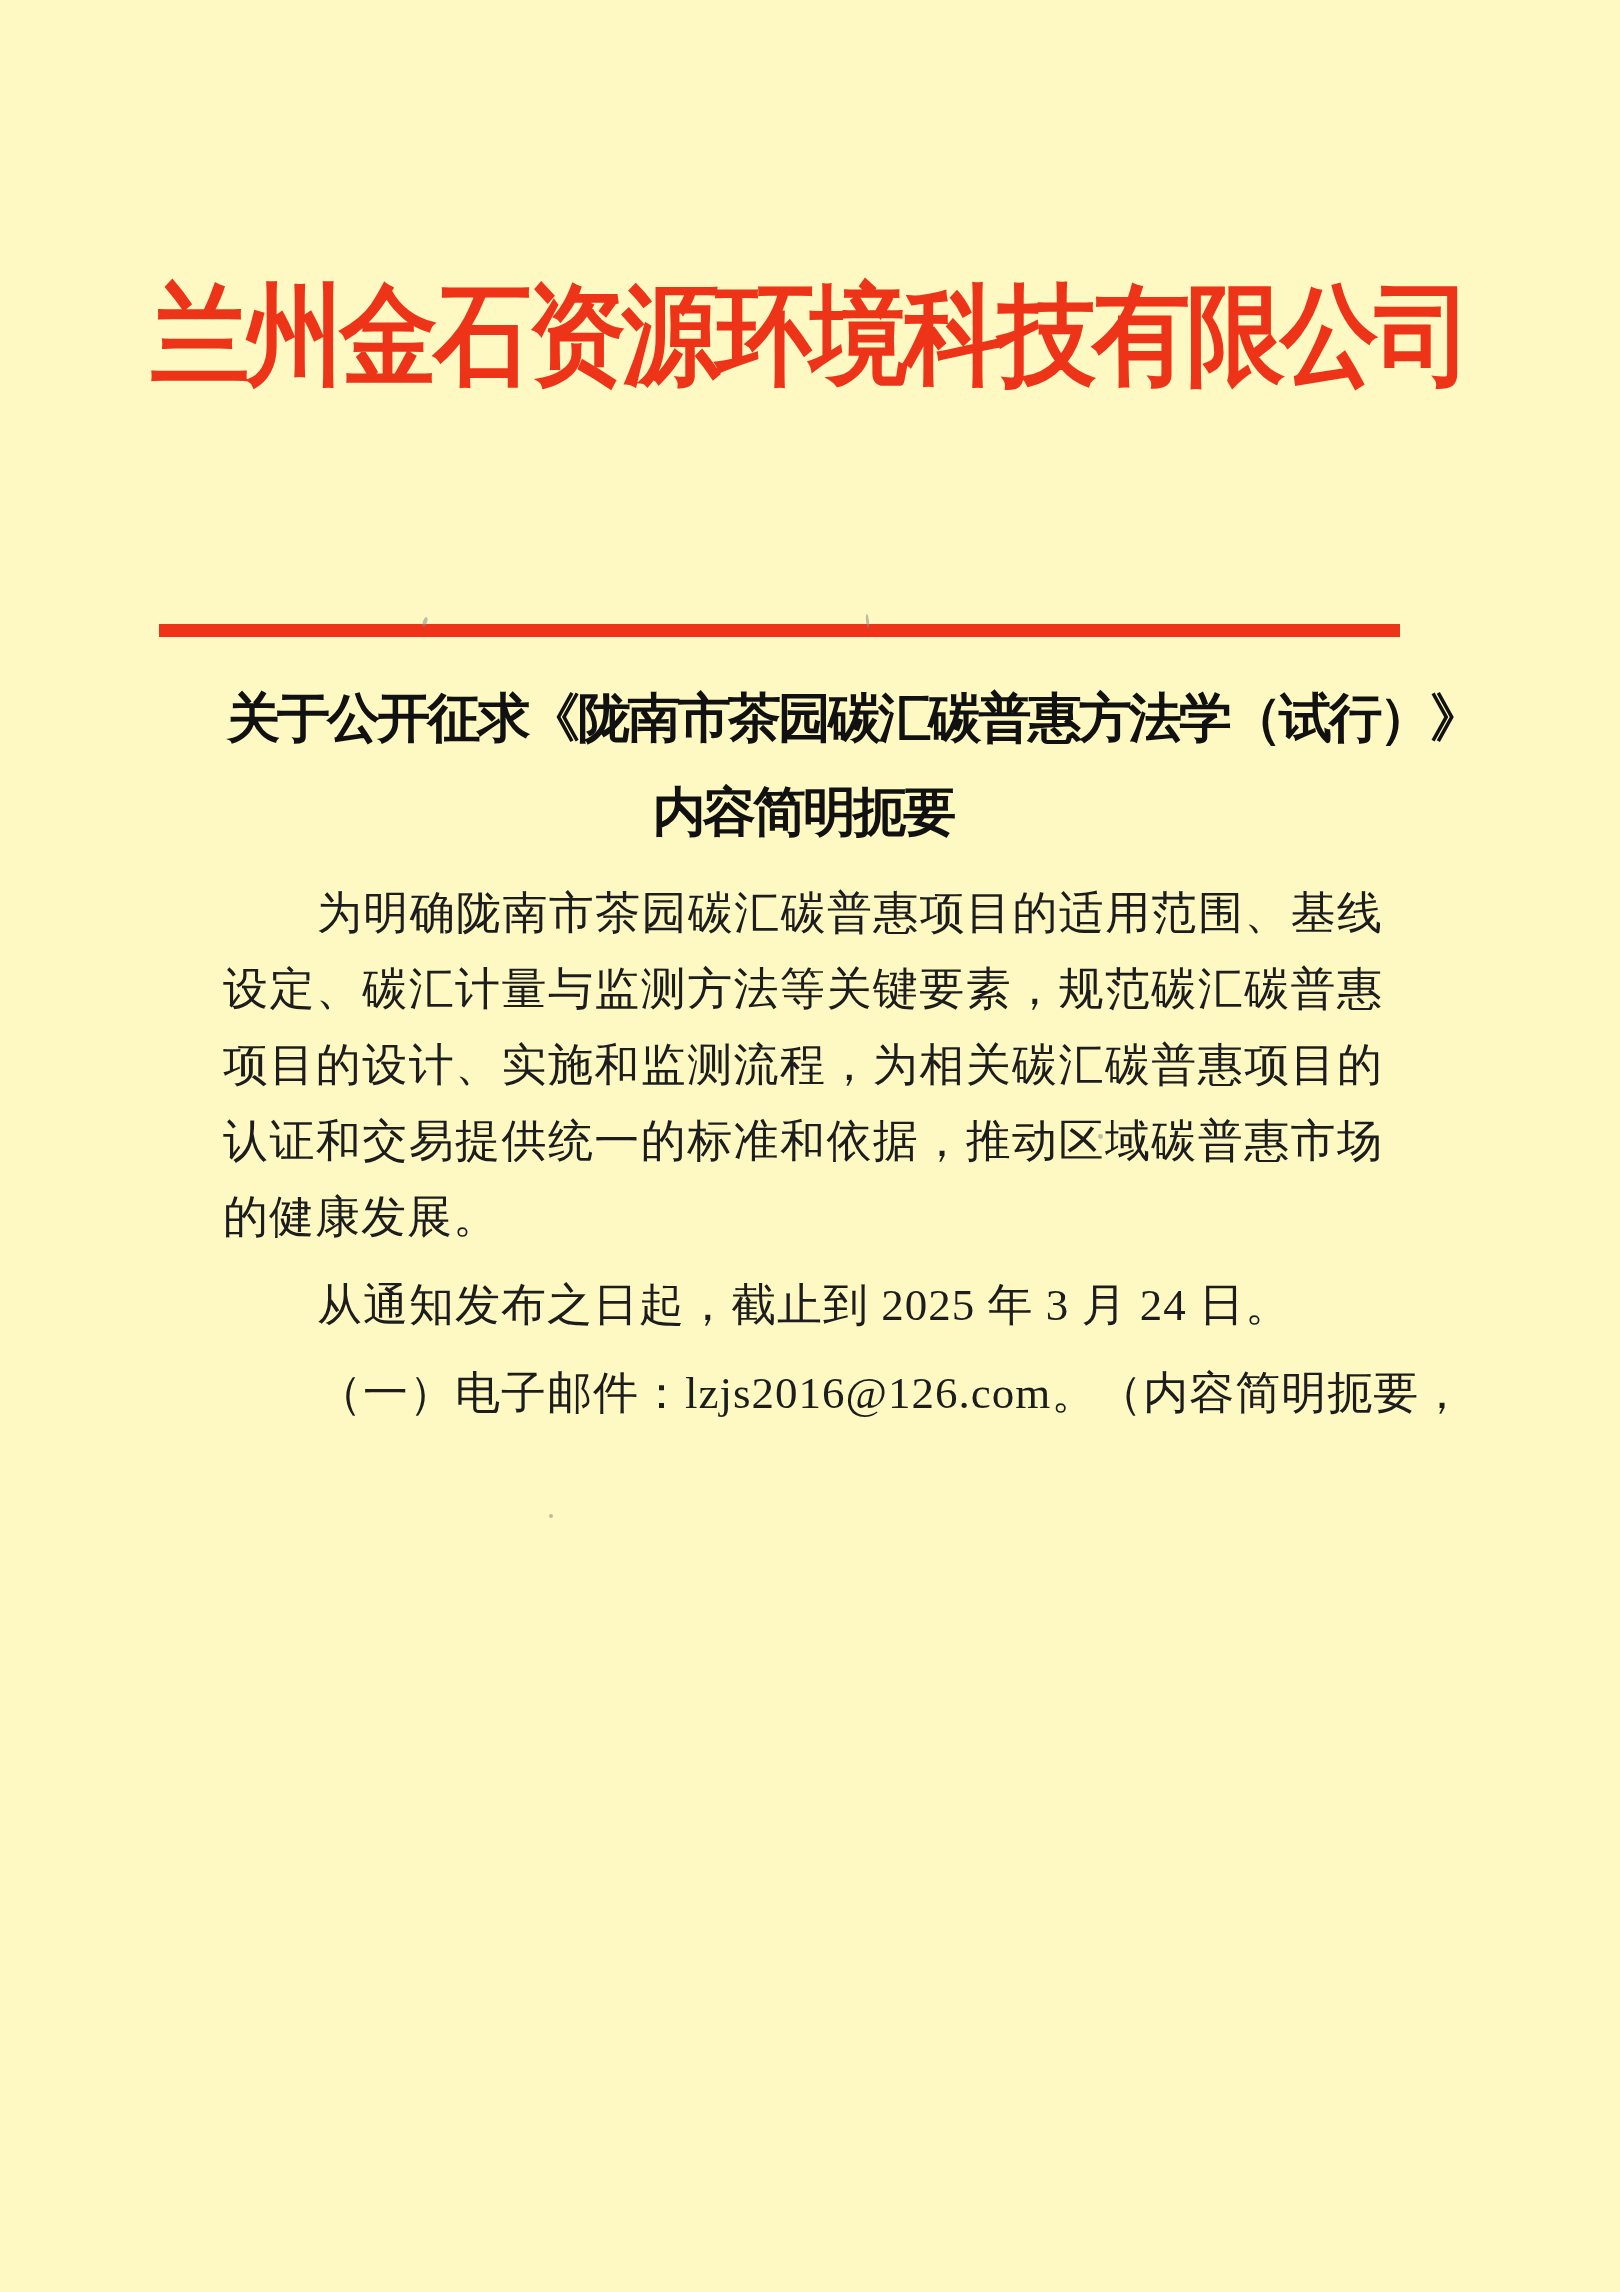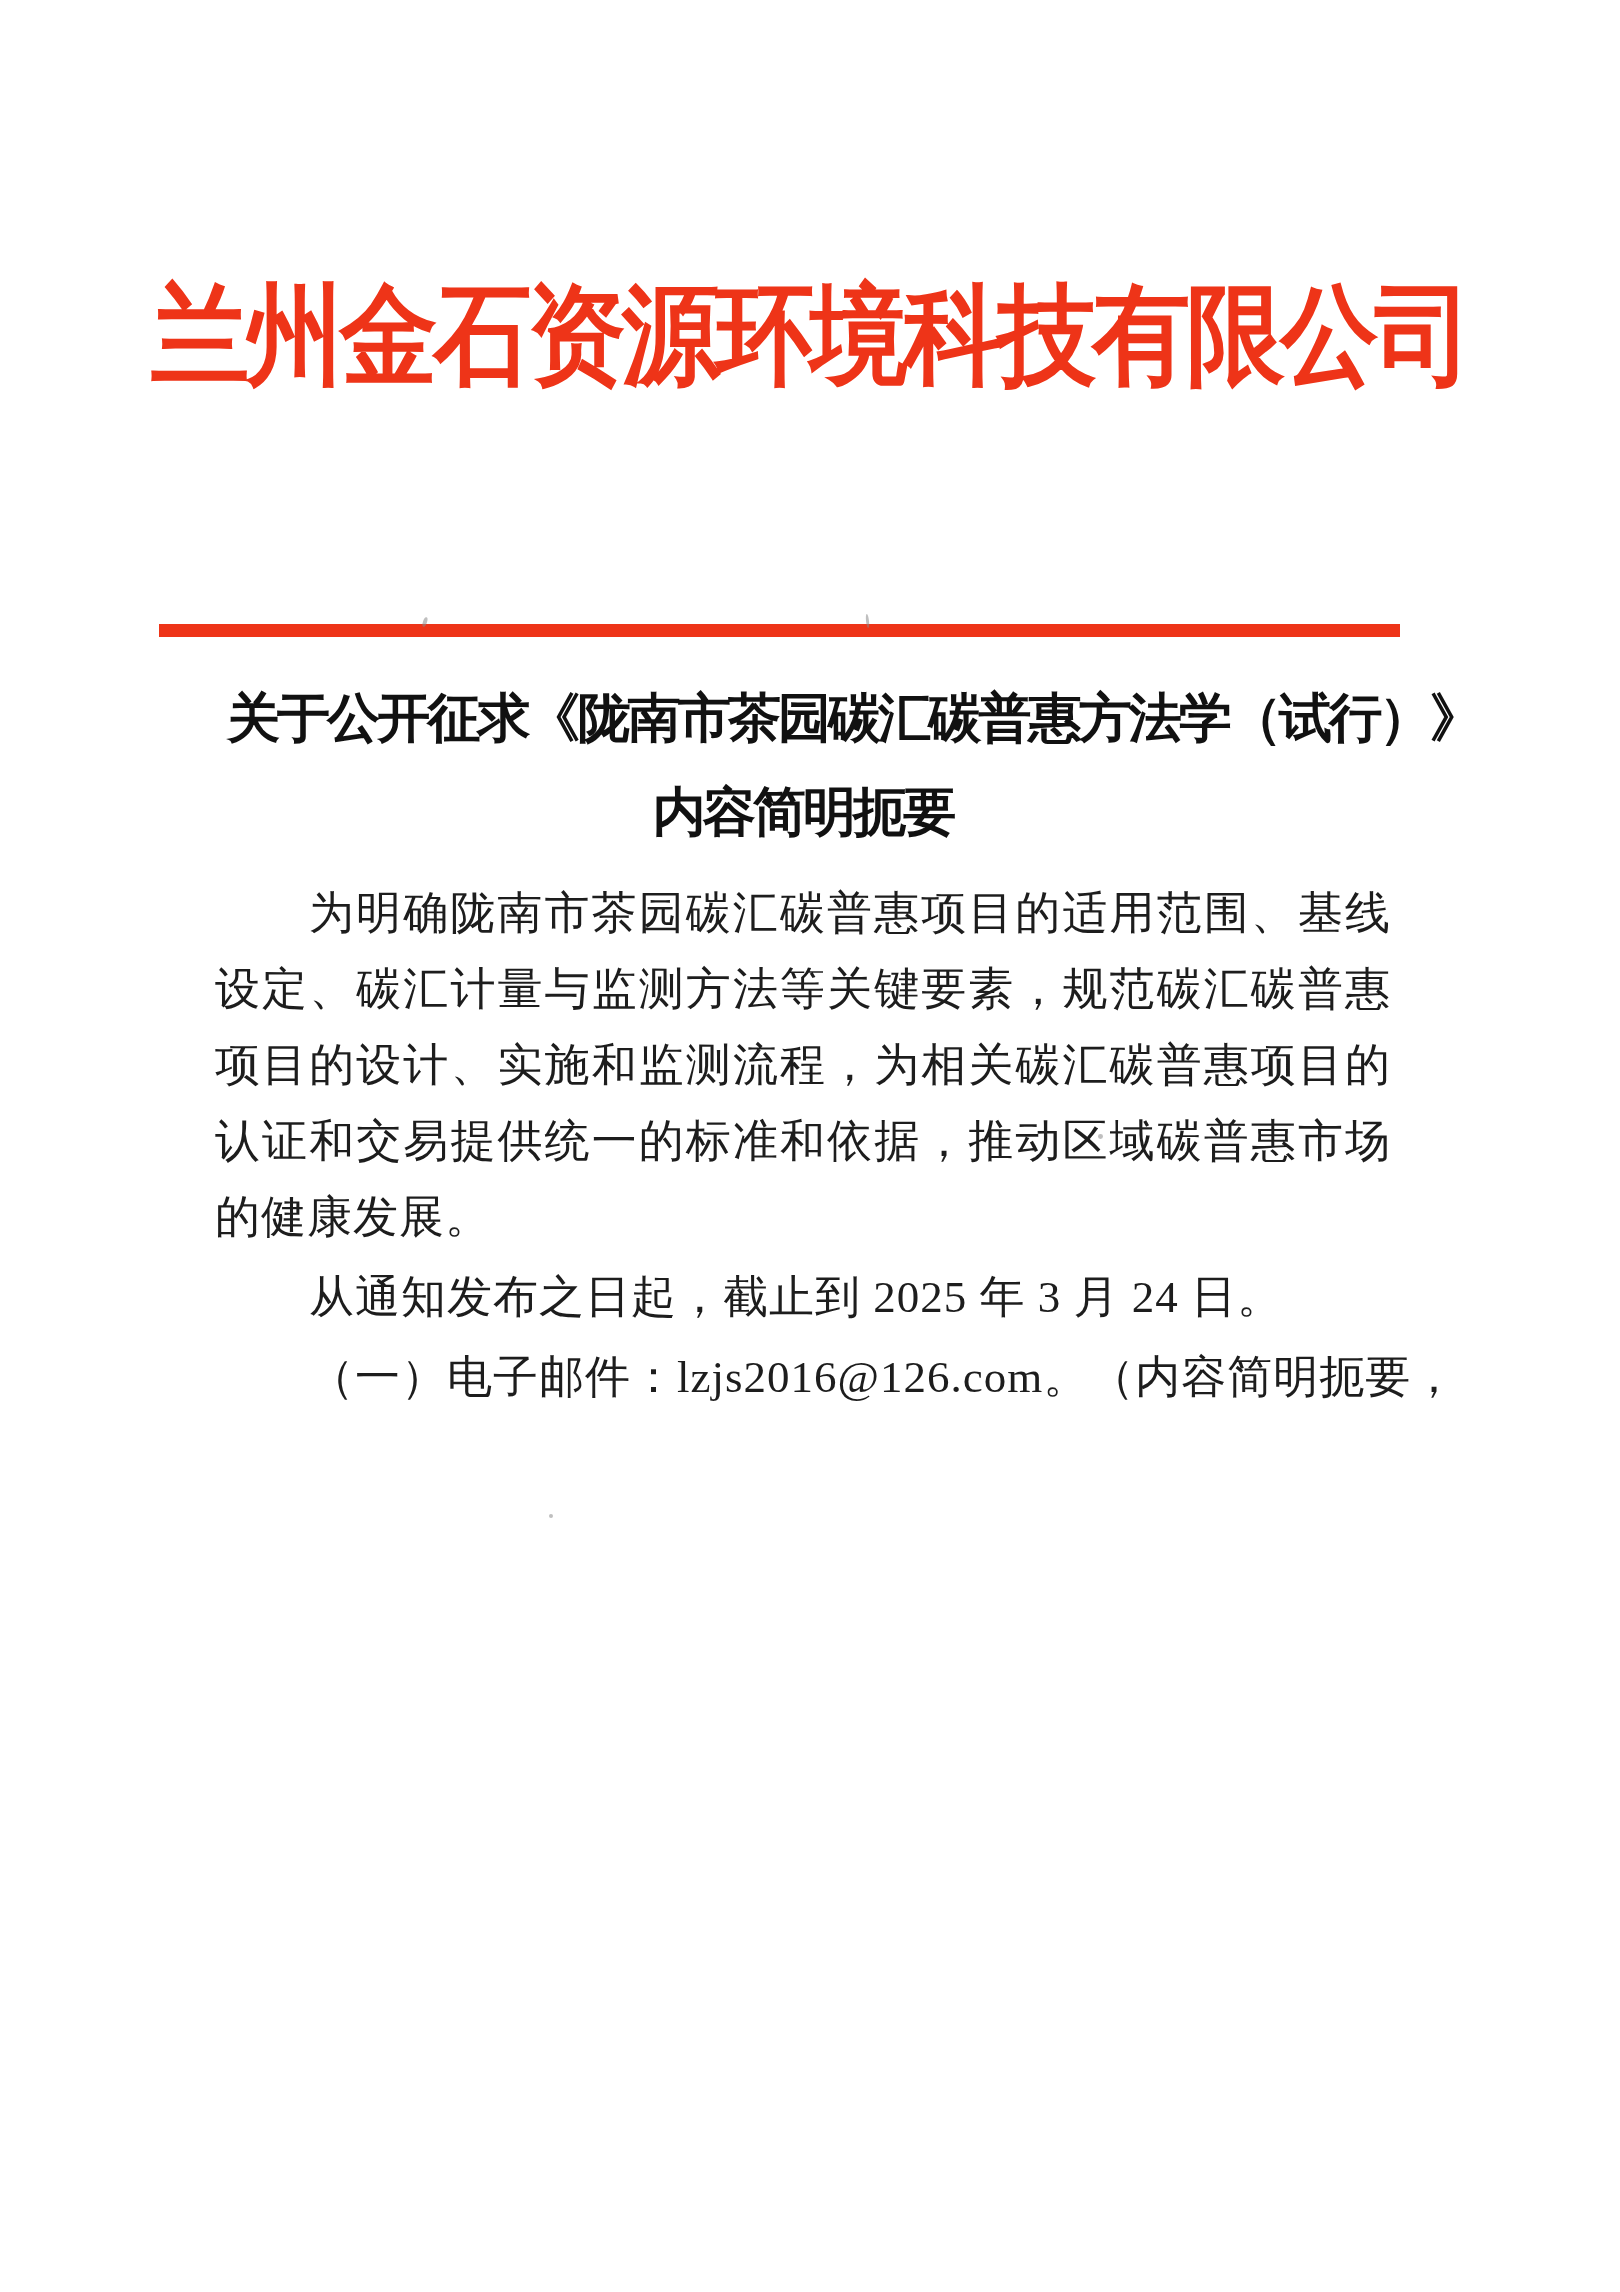--- a/index.html
+++ b/index.html
@@ -1,20 +1,20 @@
 <!DOCTYPE html>
 <html lang="zh"><head>
 <meta charset="utf-8">
 <style>
   html,body{margin:0;padding:0;background:#e9e9e9;}
   .page{
     position:relative;
     width:1620px;height:2293px;
     margin:0 auto;
-    background:#ffffff;
+    background:#fef9c3;
     overflow:hidden;
     font-family:"Liberation Serif","DejaVu Serif",serif;
     color:#1d1d1d;
   }
   
   .company{
     position:absolute;
     top:243px;left:0;right:0;
     margin:0;
     text-align:center;
@@ -44,21 +44,21 @@
     padding-top:7.8px;
     font-size:53px;
     line-height:94px;
     font-weight:bold;
     letter-spacing:-2.9px;
     text-align:center;
     color:#111;
   }
   .title .title-line{display:block;white-space:nowrap;}
   .para{
-    margin:4px;
+    margin:12px;
     font-size:45px;
     line-height:76px;
     letter-spacing:1px;
     text-align:justify;
     text-align-last:left;
     text-indent:94px;
   }
   .sec{
     margin:7.8px 0 0 0;
     font-size:46px;

